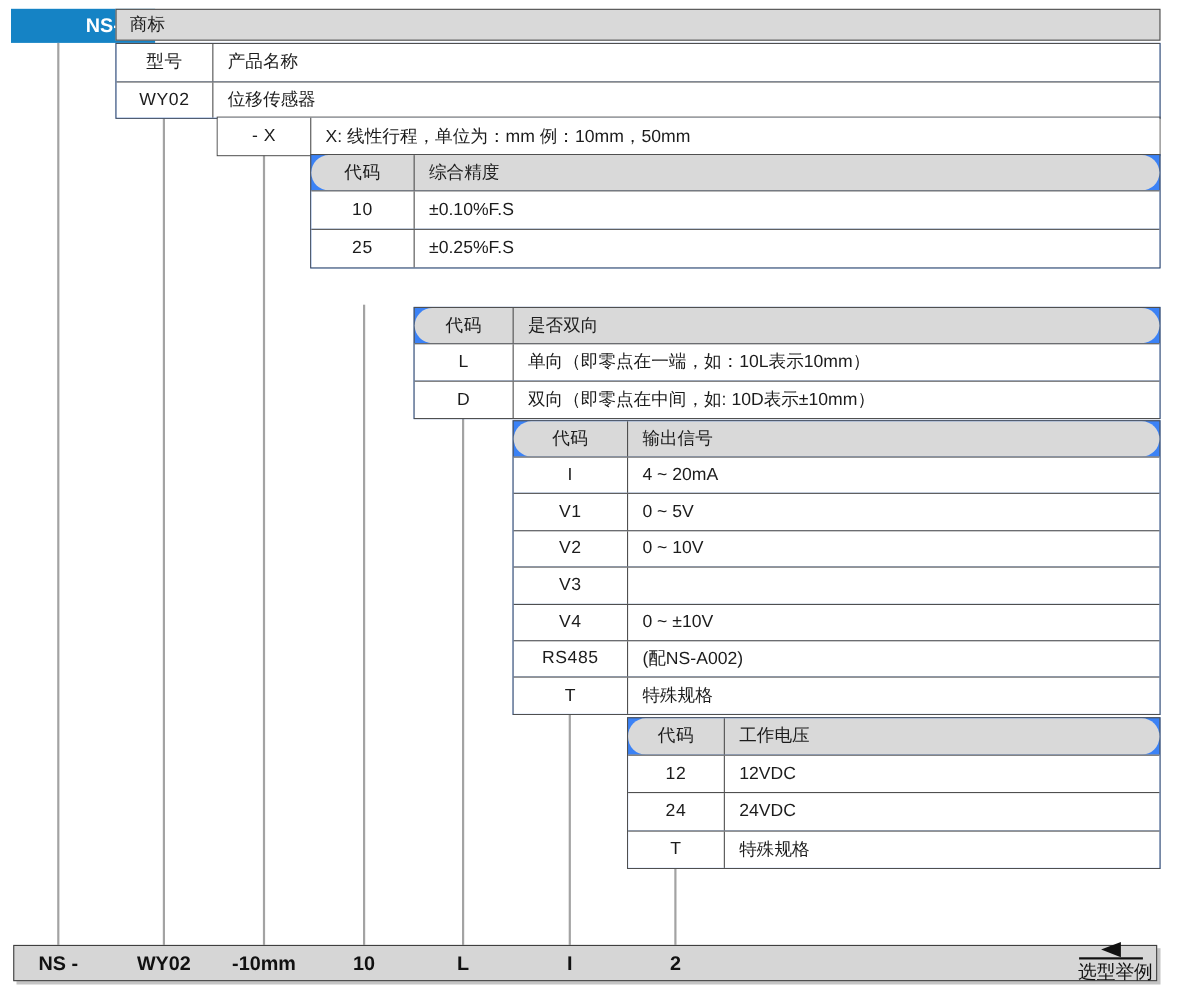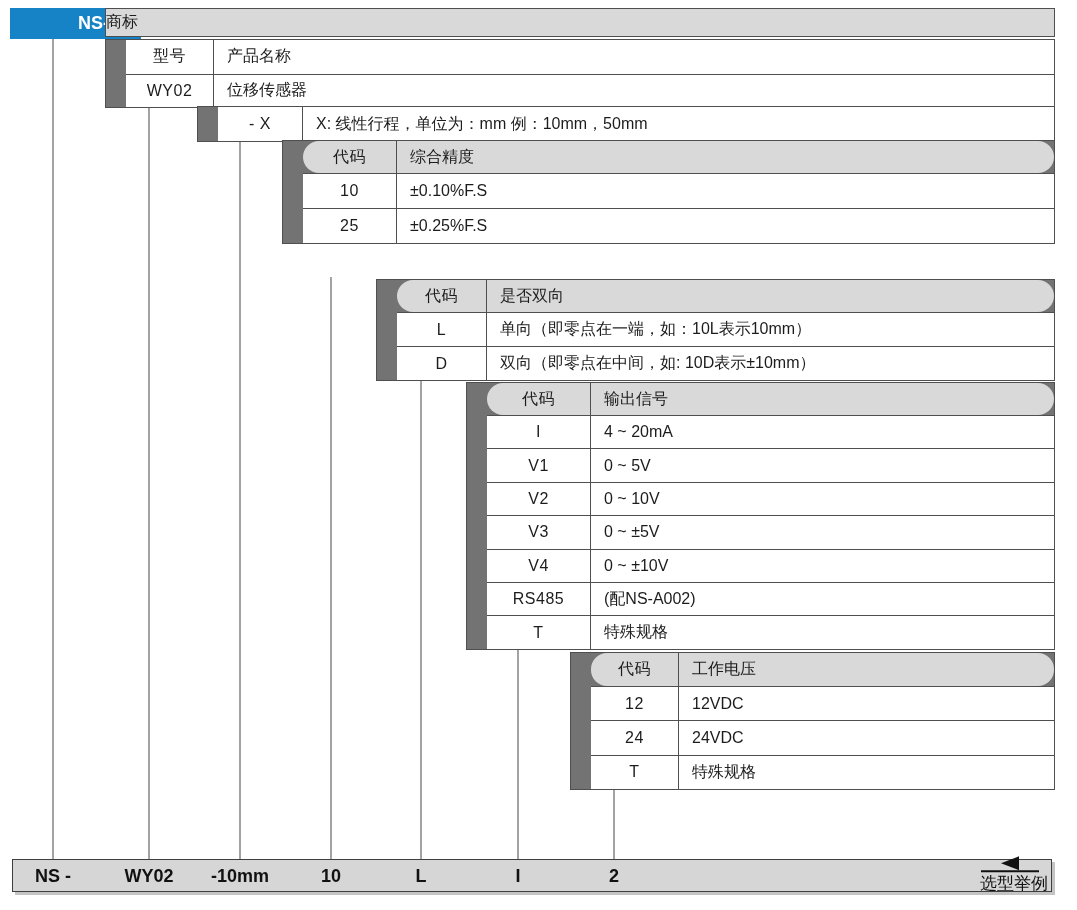--- a/index.html
+++ b/index.html
@@ -18,30 +18,29 @@
     color:#ffffff;font-weight:bold;font-size:18px;
     display:flex;align-items:center;justify-content:center;padding-left:36px;
   }
   
   .tm-row{
     position:absolute;left:105px;top:8px;width:950px;height:29px;
     background:var(--hdr,#d9d9d9);
     border:1.5px solid var(--brd,#4f4f4f);
     box-sizing:border-box;
     display:flex;align-items:center;
-    font-size:16px;padding-left:0;
+    font-size:16px;padding-left:12px;
   }
   
   .tbl{
     position:absolute;
     box-sizing:border-box;
     border:1.5px solid var(--brd,#4f4f4f);
-    background:#737373;
+    background:#3b82f6;
     z-index:2;
-    padding-left:20px;
   }
   .trow{
     display:flex;box-sizing:border-box;
     height:var(--rh,34px);
     border-top:1.5px solid var(--brd,#4f4f4f);
     background:#ffffff;
   }
   .trow:first-child{border-top:none;}
   .trow.thead{background:var(--hdr,#d9d9d9);height:var(--hh,32px);border-radius:16px;}
   .c1{
@@ -153,21 +152,20 @@
       <div class="trow">
         <div class="c1">V1</div>
         <div class="c2">0 ~ 5V</div>
       </div>
       <div class="trow">
         <div class="c1">V2</div>
         <div class="c2">0 ~ 10V</div>
       </div>
       <div class="trow">
         <div class="c1">V3</div>
-        <div class="c2">0 ~ ±5V</div>
       </div>
       <div class="trow">
         <div class="c1">V4</div>
         <div class="c2">0 ~ ±10V</div>
       </div>
       <div class="trow">
         <div class="c1">RS485</div>
         <div class="c2">(配NS-A002)</div>
       </div>
       <div class="trow">

